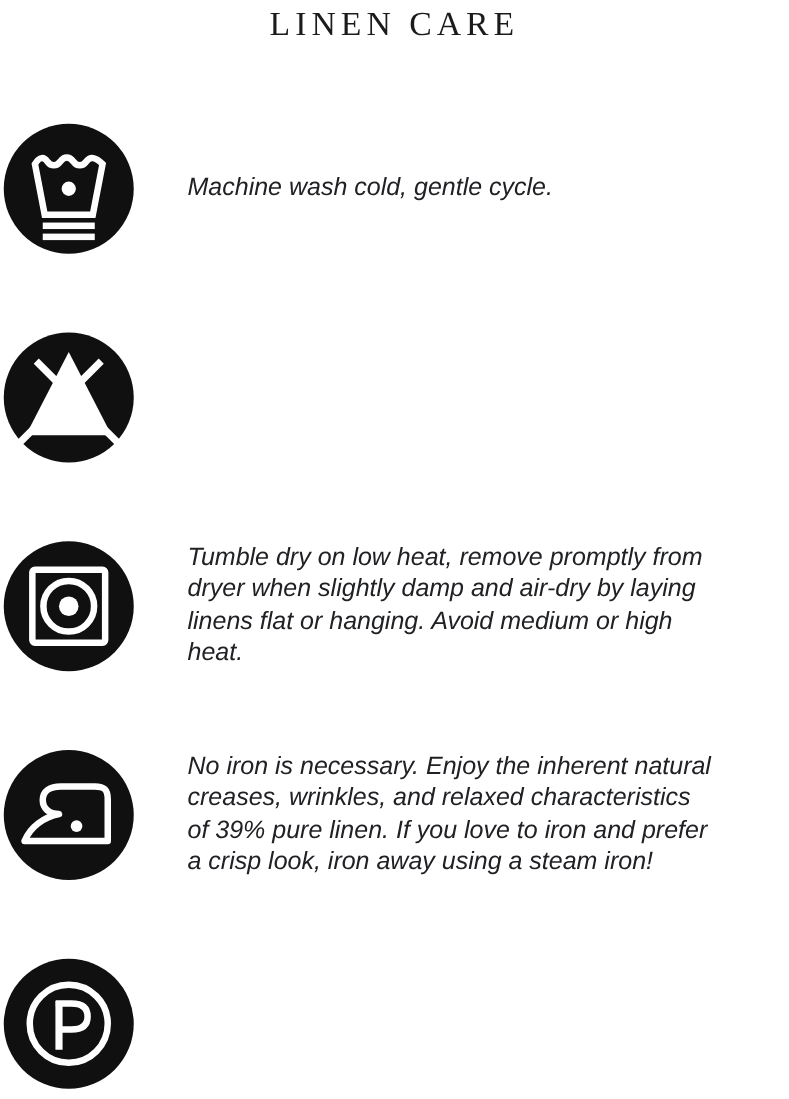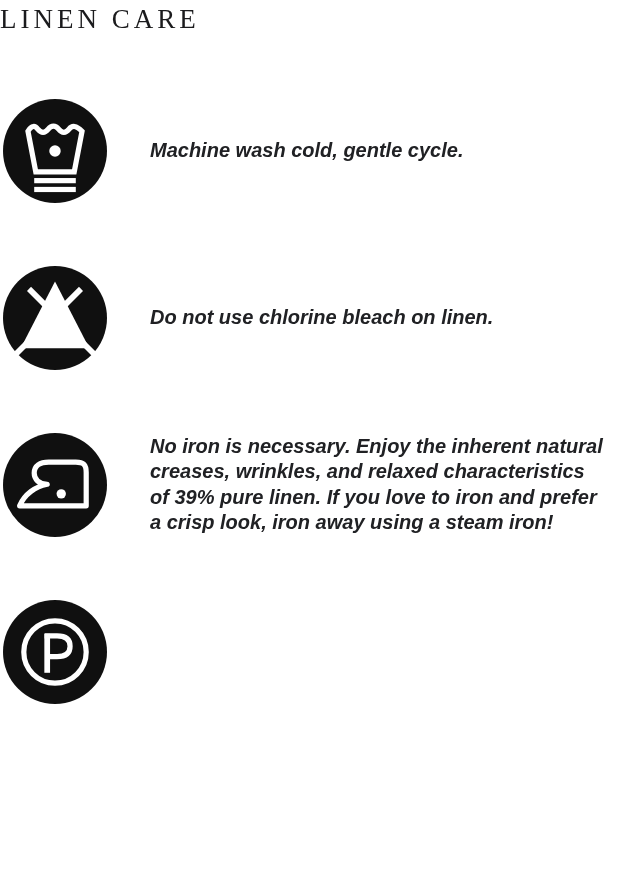--- a/index.html
+++ b/index.html
@@ -17,20 +17,21 @@
     width: 631px;
     height: 879px;
     background: #ffffff;
     position: relative;
   }
   .title {
     margin: 0;
     padding-top: 3px;
     height: 33px;
     line-height: 33px;
+    text-align: center;
     font-family: "Liberation Serif", serif;
     font-weight: 400;
     font-size: 27px;
     letter-spacing: 4px;
     color: #1b1b1d;
   }
   .rows {
     padding-top: 62px;
   }
   .care-row {
@@ -55,21 +56,20 @@
     width: 104px;
     height: 104px;
   }
   .care-text {
     margin: 0 0 0 43px;
     font-style: italic;
     font-size: 20px;
     line-height: 25.5px;
     color: #202124;
     white-space: pre;
-    font-weight: bold;
   }
 </style>
 </head>
 <body>
 
 <div class="page">
 
   <h1 class="title">LINEN CARE</h1>
 
   <div class="rows">
@@ -87,23 +87,35 @@
     </div>
 
     <div class="care-row">
       <div class="icon-circle">
         <svg viewBox="0 0 100 100" xmlns="http://www.w3.org/2000/svg">
           <polygon points="50,15 17,79 83,79" fill="#ffffff"></polygon>
           <line x1="25" y1="22" x2="88" y2="85" stroke="#ffffff" stroke-width="5.5"></line>
           <line x1="75" y1="22" x2="12" y2="85" stroke="#ffffff" stroke-width="5.5"></line>
         </svg>
       </div>
-      <p class="care-text">Do not use chlorine bleach on linen.</p>
     </div>
 
+    <div class="care-row">
+      <div class="icon-circle">
+        <svg viewBox="0 0 100 100" xmlns="http://www.w3.org/2000/svg">
+          <rect x="22" y="22" width="56" height="56" rx="2" fill="none" stroke="#ffffff" stroke-width="5"></rect>
+          <circle cx="50" cy="50" r="19.5" fill="none" stroke="#ffffff" stroke-width="5"></circle>
+          <circle cx="50" cy="50" r="7.5" fill="#ffffff"></circle>
+        </svg>
+      </div>
+      <p class="care-text">Tumble dry on low heat, remove promptly from
+dryer when slightly damp and air-dry by laying
+linens flat or hanging. Avoid medium or high
+heat.</p>
+    </div>
 
     <div class="care-row">
       <div class="icon-circle">
         <svg viewBox="0 0 100 100" xmlns="http://www.w3.org/2000/svg">
           <path d="M 44 28 L 70 28 C 77.5 28 80 30.5 80 38 L 80 70 L 16 70 C 20.5 59 31 51.5 42.5 49.3 C 34.5 49.3 30 44.5 30 38.5 C 30 31.5 35.5 28 44 28 Z" fill="none" stroke="#ffffff" stroke-width="5" stroke-linejoin="round" stroke-linecap="round"></path>
           <circle cx="56" cy="58.5" r="4.5" fill="#ffffff"></circle>
         </svg>
       </div>
       <p class="care-text">No iron is necessary. Enjoy the inherent natural
 creases, wrinkles, and relaxed characteristics

